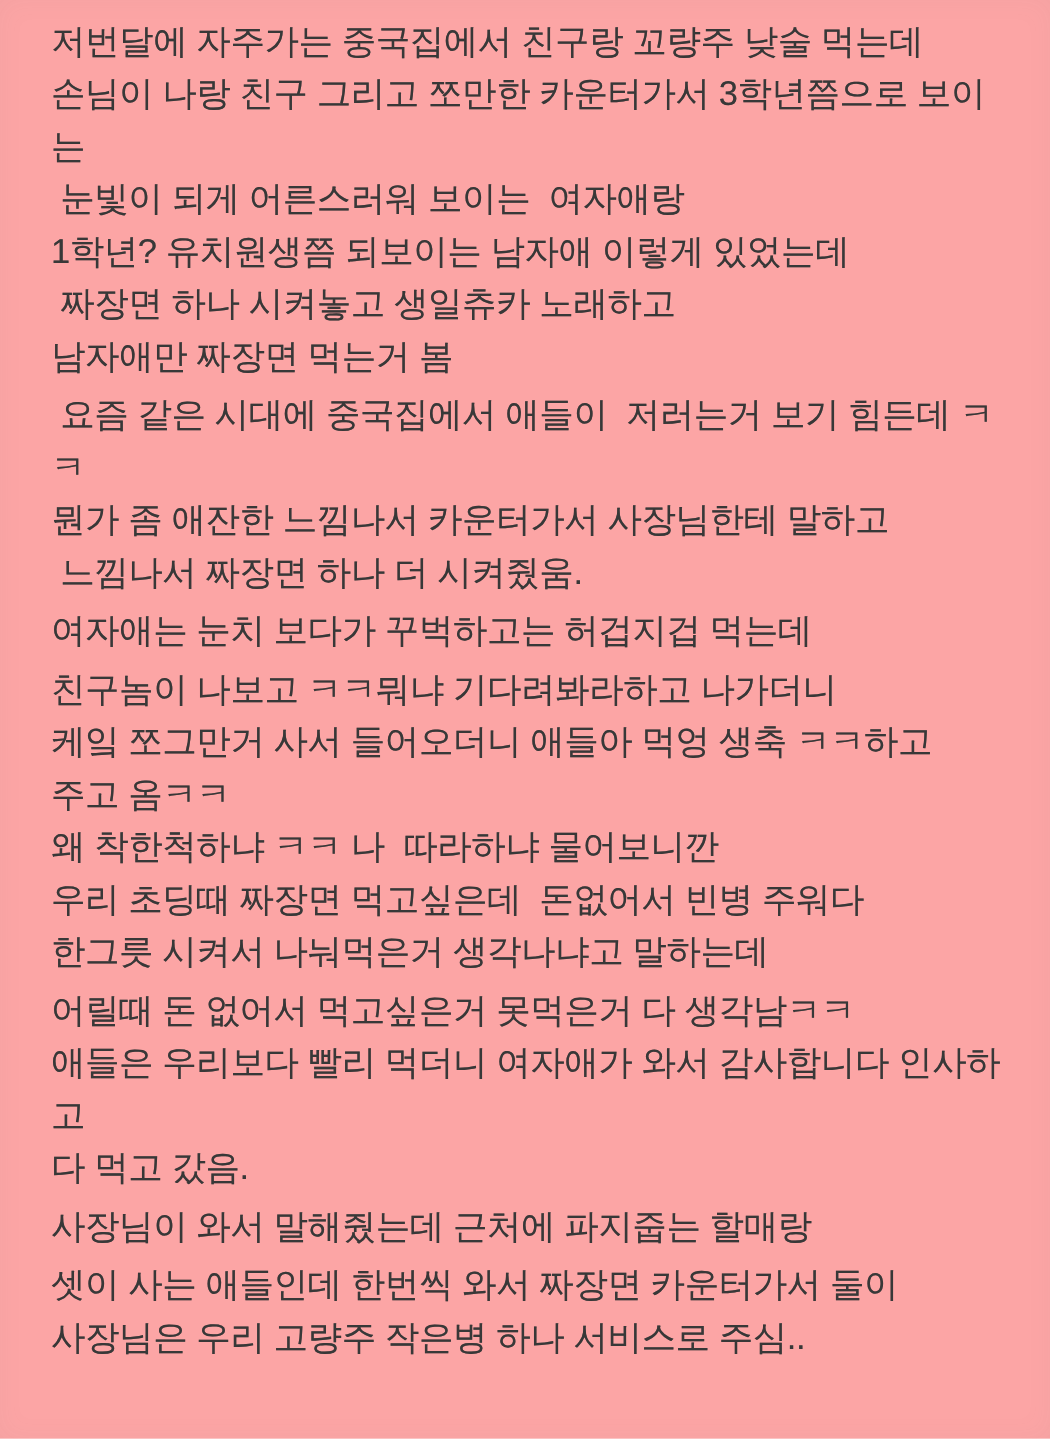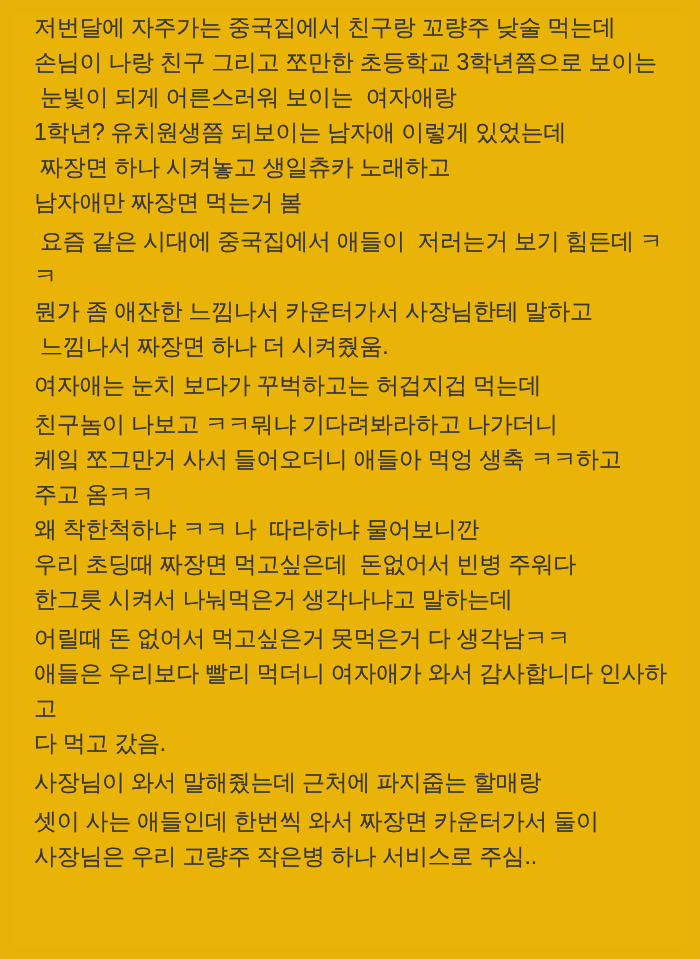--- a/index.html
+++ b/index.html
@@ -8,21 +8,21 @@
     height: 959px;
     overflow: hidden;
   }
   body {
     font-family: "Liberation Sans", sans-serif;
     background: #fdfdfd;
   }
   .screenshot-root {
     width: 700px;
     height: 959px;
-    background: #eab308;
+    background: #fca5a5;
     box-shadow: inset 0 0 18px rgba(120,120,120,0.06);
     padding: 10px 28px 0 34px;
   }
   .post-text {
     font-size: 23px;
     letter-spacing: -0.3px;
     color: #383838;
     font-weight: 500;
   }
   .post-text .line {
@@ -35,21 +35,21 @@
   .post-text .line.gap {
     margin-top: 4px;
   }
 </style>
 </head>
 <body style="background: rgb(253, 253, 253);">
 
 <div class="screenshot-root">
   <div class="post-text" style="color: rgb(56, 56, 56);">
       <div class="line">저번달에 자주가는 중국집에서 친구랑 꼬량주 낮술 먹는데</div>
-      <div class="line">손님이 나랑 친구 그리고 쪼만한 초등학교 3학년쯤으로 보이는</div>
+      <div class="line">손님이 나랑 친구 그리고 쪼만한 카운터가서 3학년쯤으로 보이는</div>
       <div class="line"> 눈빛이 되게 어른스러워 보이는  여자애랑</div>
       <div class="line">1학년? 유치원생쯤 되보이는 남자애 이렇게 있었는데</div>
       <div class="line"> 짜장면 하나 시켜놓고 생일츄카 노래하고</div>
       <div class="line">남자애만 짜장면 먹는거 봄</div>
       <div class="line gap"> 요즘 같은 시대에 중국집에서 애들이  저러는거 보기 힘든데 ㅋㅋ</div>
       <div class="line">뭔가 좀 애잔한 느낌나서 카운터가서 사장님한테 말하고</div>
       <div class="line"> 느낌나서 짜장면 하나 더 시켜줬움.</div>
       <div class="line gap">여자애는 눈치 보다가 꾸벅하고는 허겁지겁 먹는데</div>
       <div class="line gap">친구놈이 나보고 ㅋㅋ뭐냐 기다려봐라하고 나가더니</div>
       <div class="line">케잌 쪼그만거 사서 들어오더니 애들아 먹엉 생축 ㅋㅋ하고</div>

